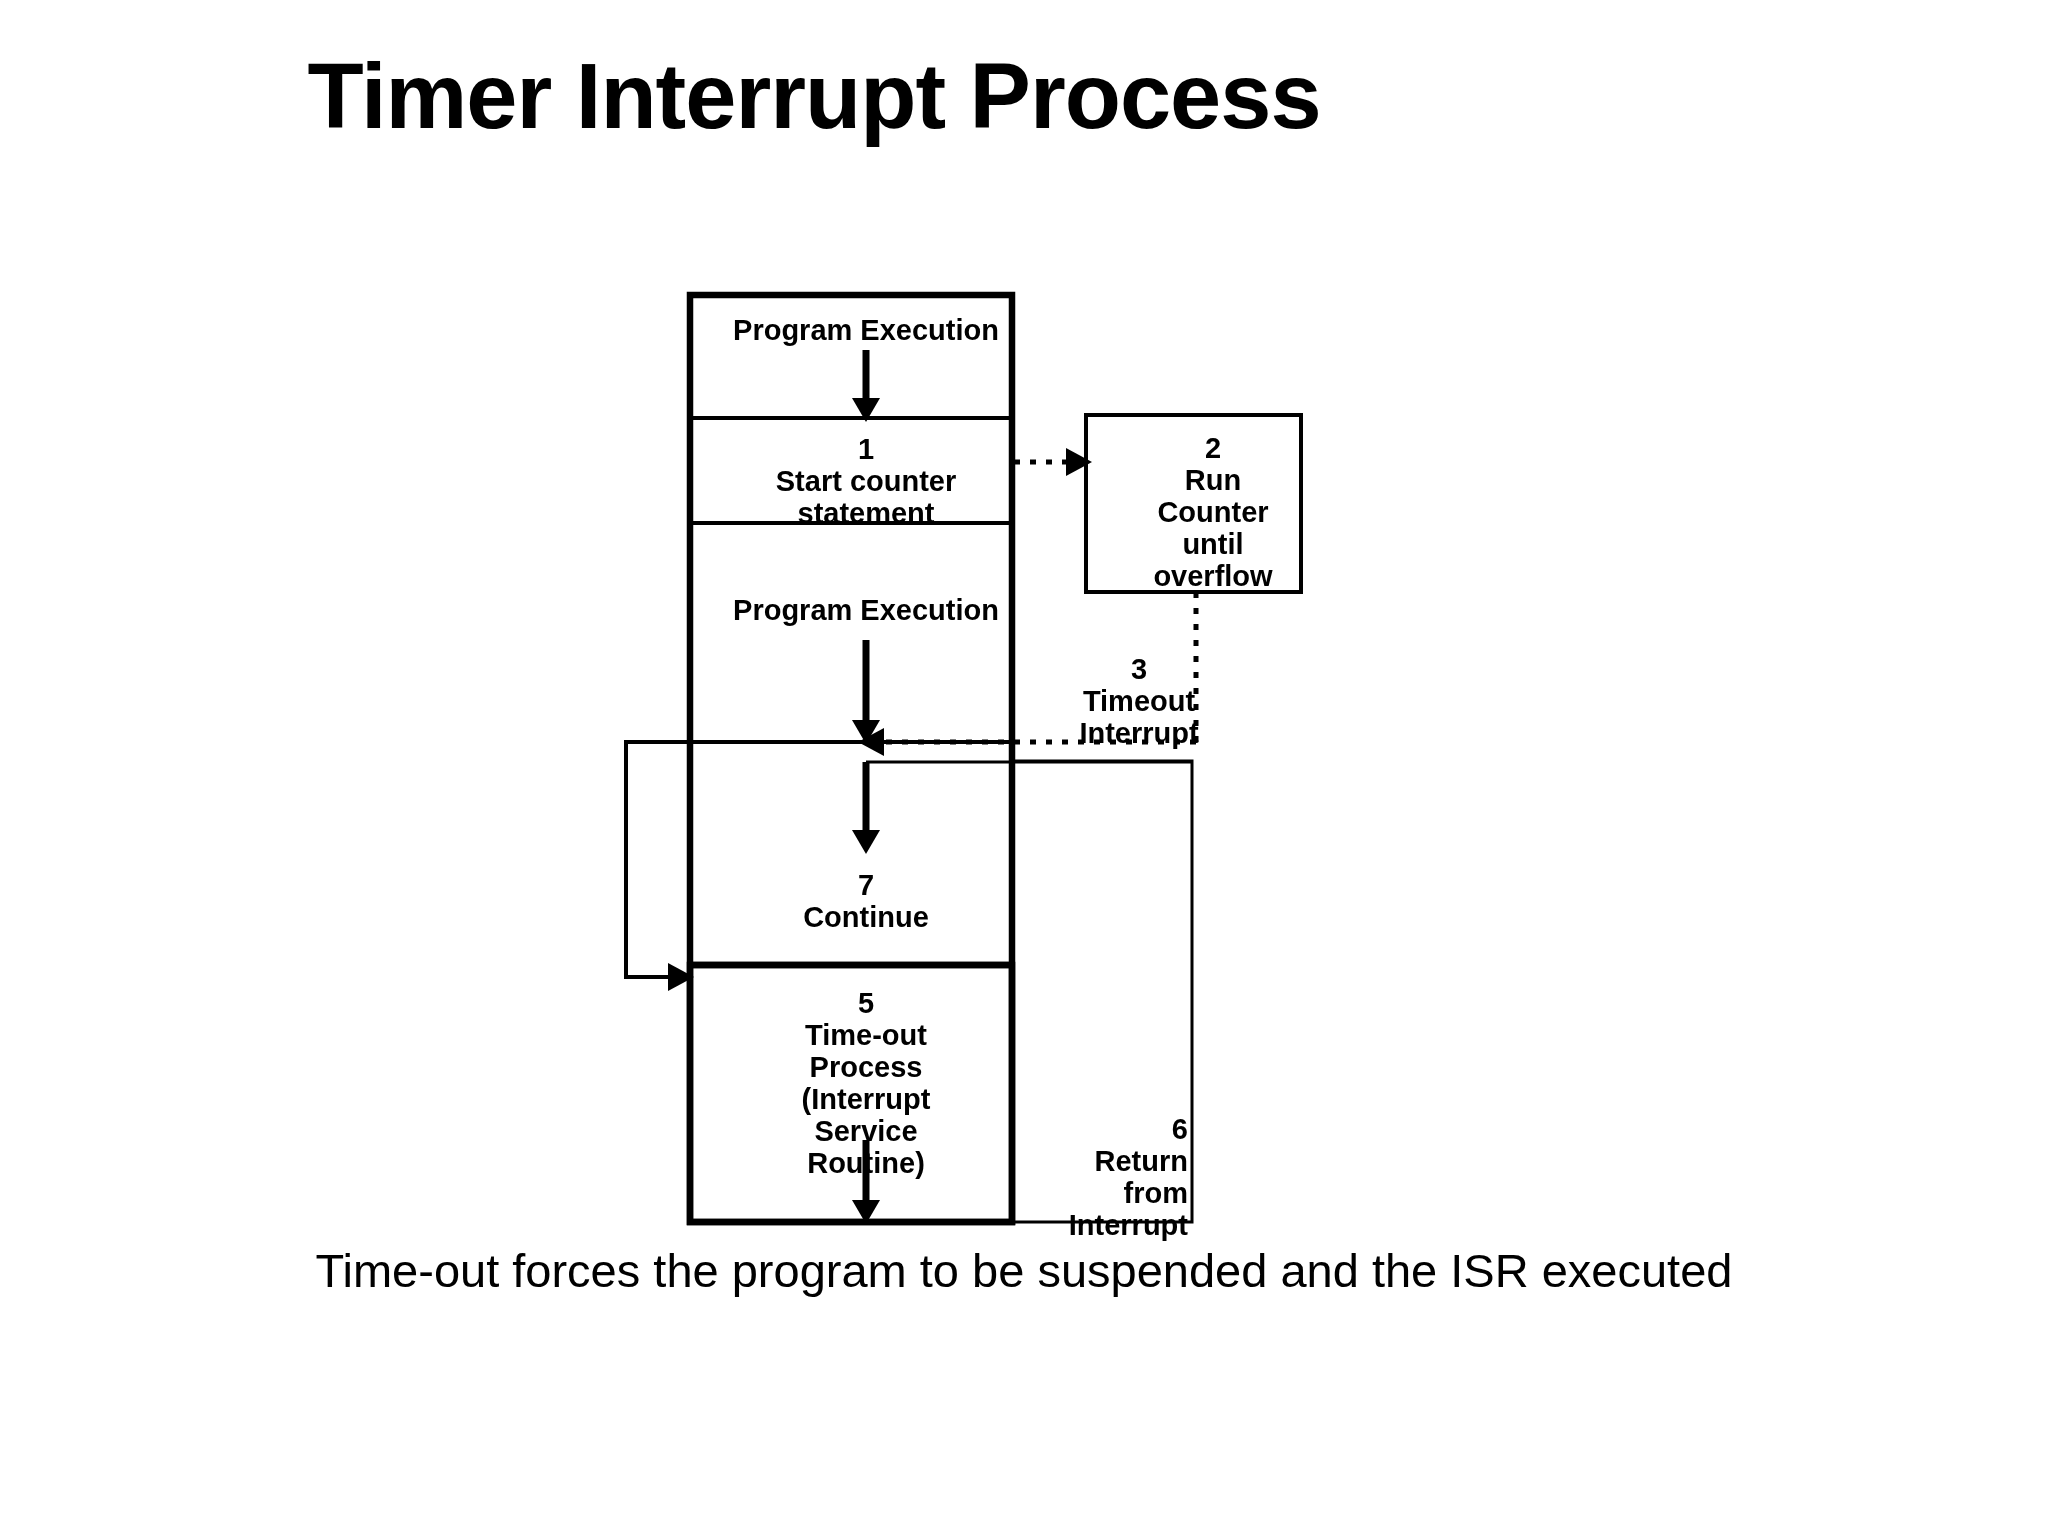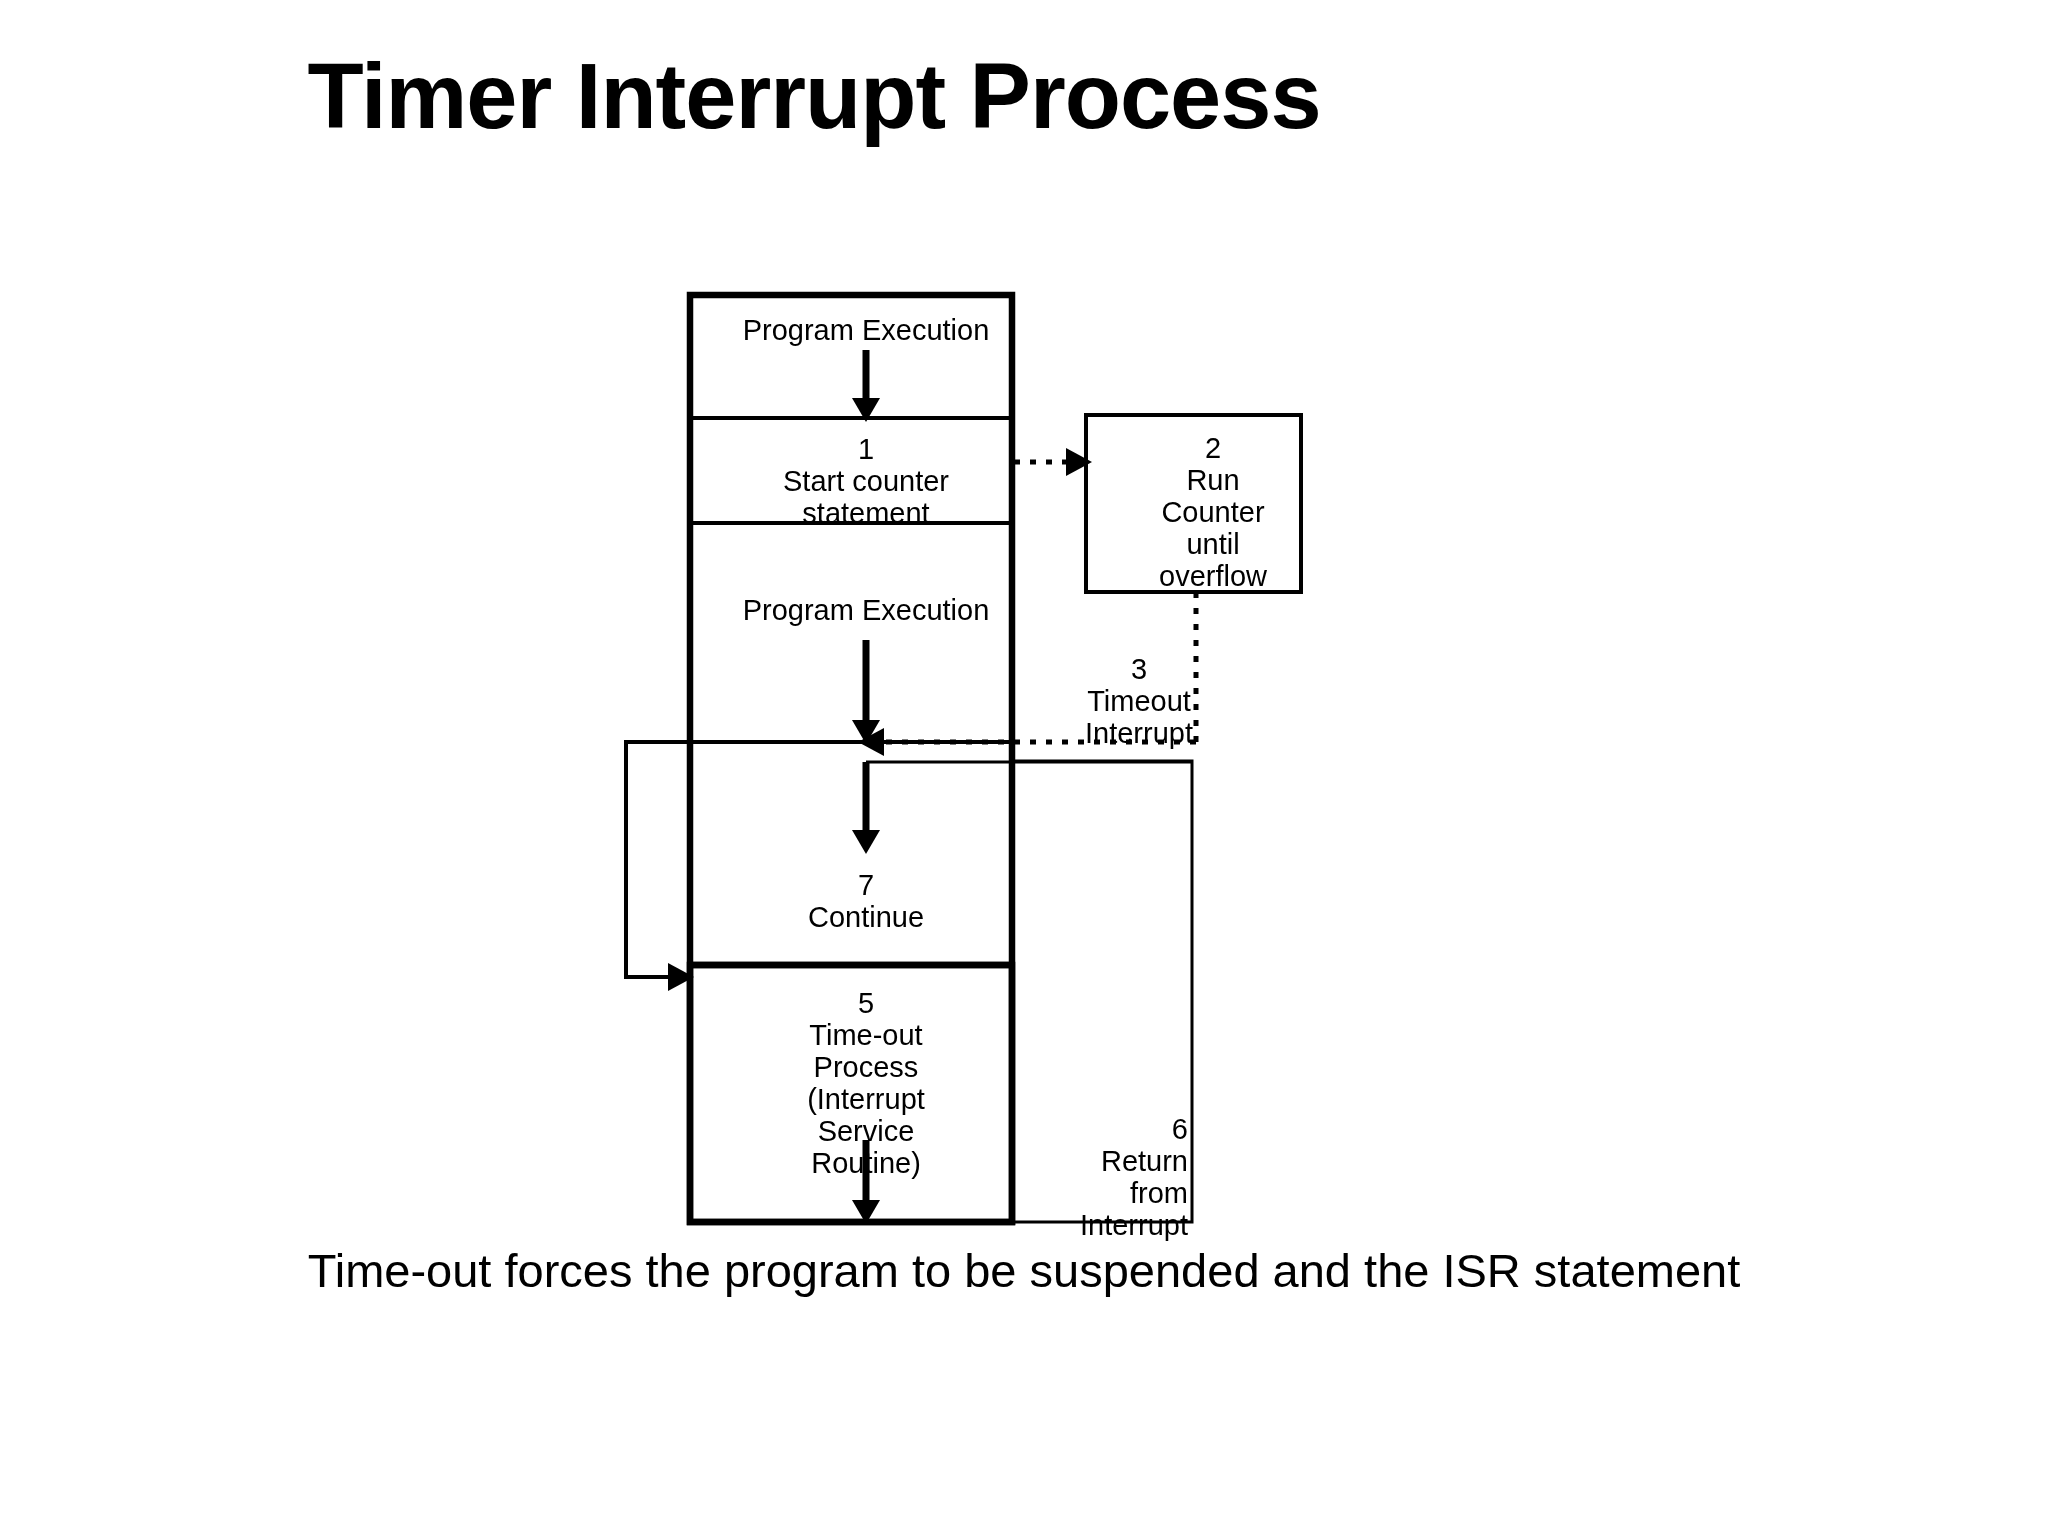--- a/index.html
+++ b/index.html
@@ -32,20 +32,21 @@
     letter-spacing: -1px;
     line-height: 1.05;
     color: #000000;
   }
   .diagram-wrap {
     position: absolute;
     top: 0;
     left: 0;
     width: 2048px;
     height: 1420px;
+    font-weight: bold;
   }
   svg.diagram {
     display: block;
     width: 2048px;
     height: 1420px;
   }
   .caption {
     position: absolute;
     top: 1243px;
     left: 0;
@@ -174,15 +175,15 @@
       <text class="box-text" x="866" y="1173" text-anchor="middle">Routine)</text>
 
       <text class="box-text" x="1188" y="1139" text-anchor="end">6</text>
       <text class="box-text" x="1188" y="1171" text-anchor="end">Return</text>
       <text class="box-text" x="1188" y="1203" text-anchor="end">from</text>
       <text class="box-text" x="1188" y="1235" text-anchor="end">Interrupt</text>
 
     </svg>
   </div>
 
-  <div class="caption">Time-out forces the program to be suspended and the ISR statement</div>
+  <div class="caption">Time-out forces the program to be suspended and the ISR executed</div>
 
 </div>
 
 </body></html>

